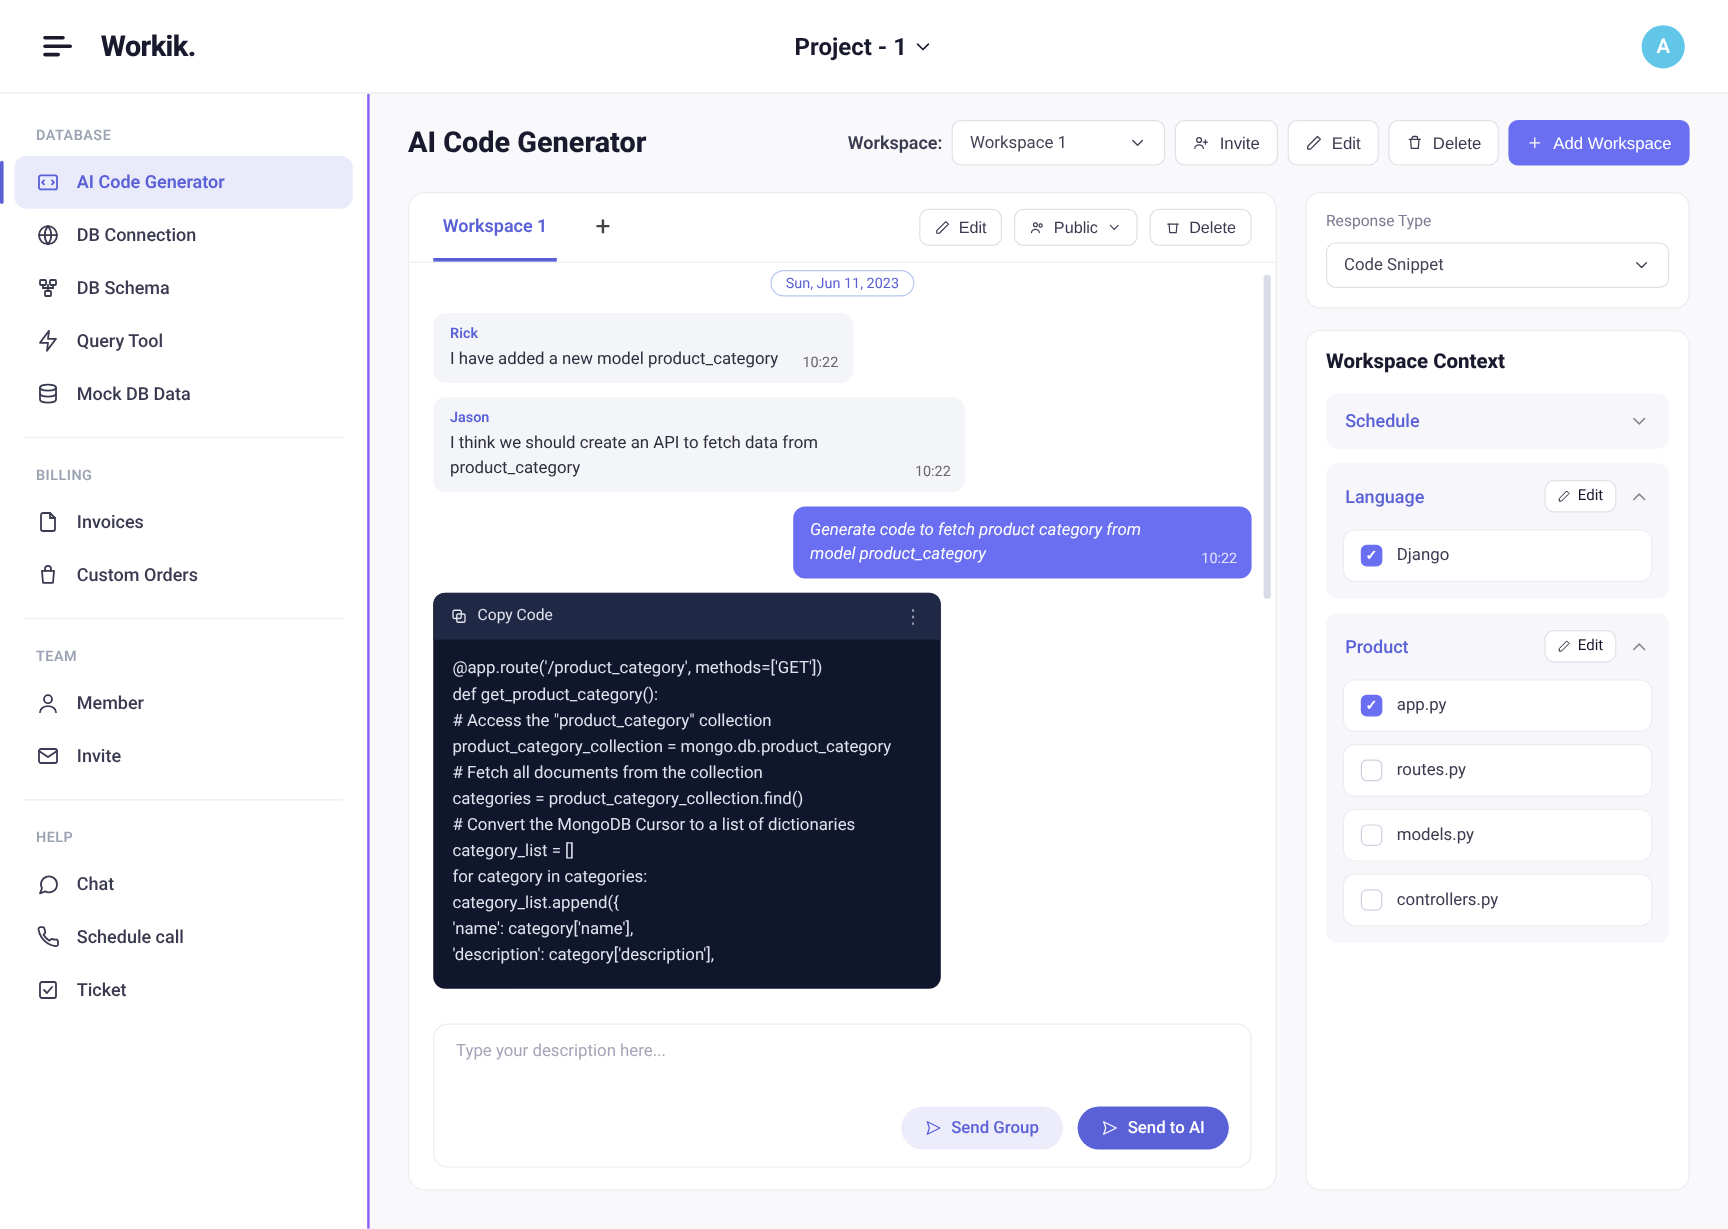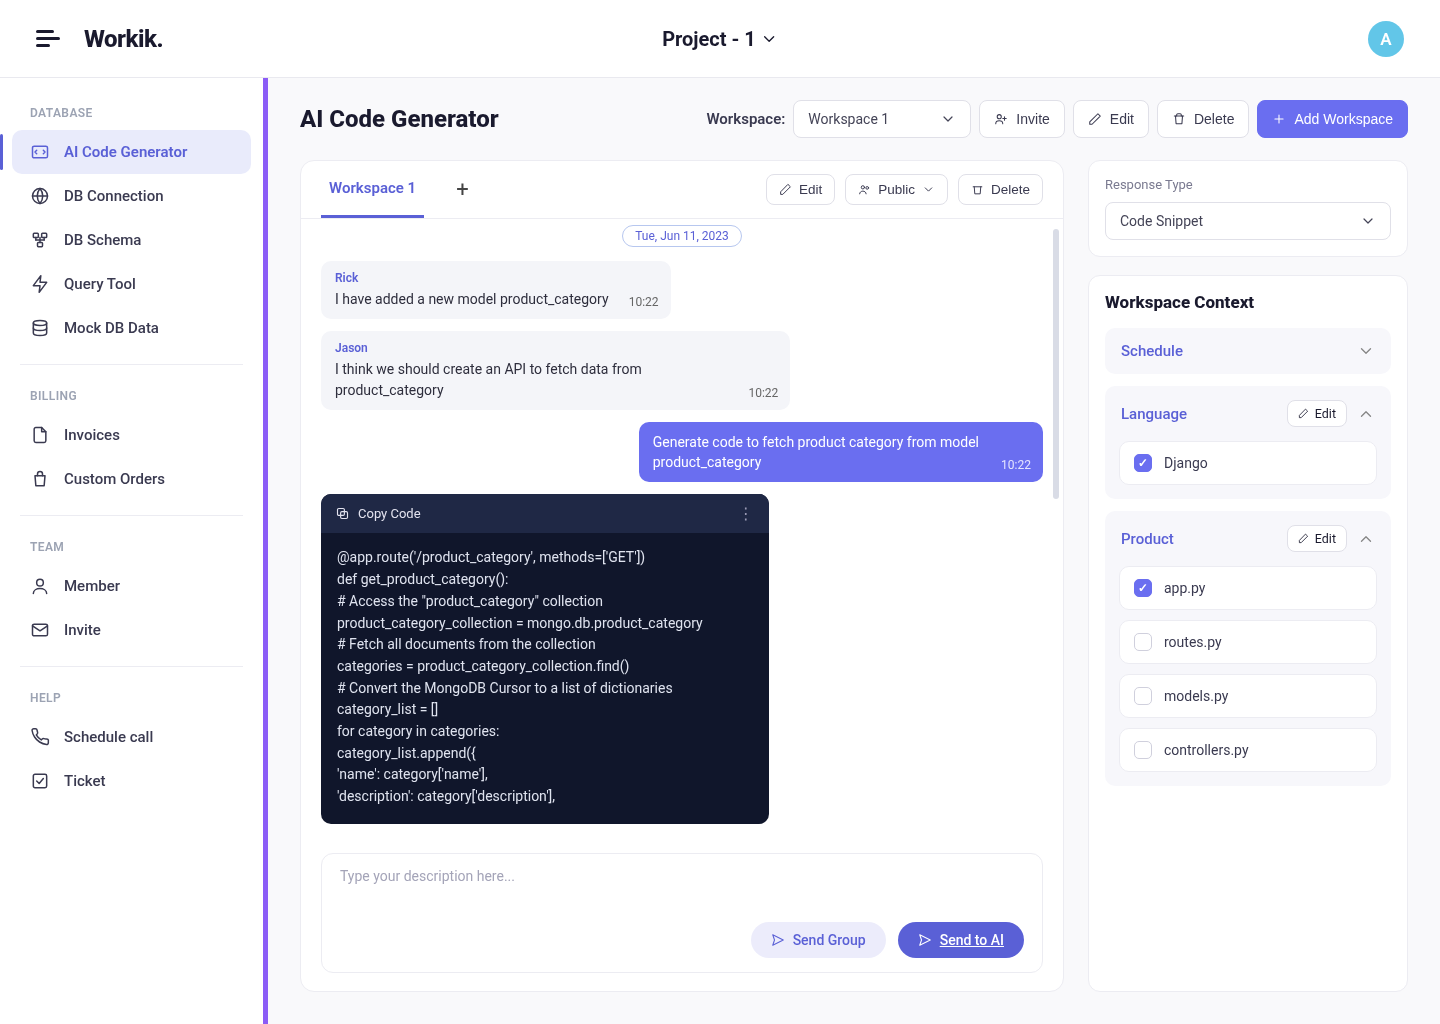--- a/index.html
+++ b/index.html
@@ -11,21 +11,21 @@
 .menu-icon { display: flex; flex-direction: column; gap: 4px; cursor: pointer; margin-right: 24px; }
 .menu-icon span { display: block; width: 24px; height: 3px; background: #1a1a2e; border-radius: 2px; }
 .menu-icon span:nth-child(1) { width: 18px; }
 .menu-icon span:nth-child(3) { width: 14px; }
 .logo { font-size: 24px; font-weight: 800; letter-spacing: -0.5px; }
 .project-center { position: absolute; left: 50%; transform: translateX(-50%); display: flex; align-items: center; gap: 4px; font-size: 20px; font-weight: 700; cursor: pointer; }
 .avatar { margin-left: auto; width: 36px; height: 36px; border-radius: 50%; background: #62c6e8; color: #fff; display: flex; align-items: center; justify-content: center; font-weight: 600; font-size: 17px; cursor: pointer; }
 
 
 .body { display: flex; flex: 1; min-height: 0; }
-.sidebar { width: 268px; background: #fff; border-right: 5px solid #8b5cf6; padding: 8px 12px 20px; overflow-y: auto; }
+.sidebar { width: 308px; background: #fff; border-right: 2px solid #8b5cf6; padding: 8px 12px 20px; overflow-y: auto; }
 .side-group-label { font-size: 12px; font-weight: 600; color: #9ca3b3; letter-spacing: 0.4px; padding: 20px 18px 10px; }
 .side-divider { height: 1px; background: #ececf2; margin: 14px 8px 4px; }
 .side-item { display: flex; align-items: center; gap: 14px; padding: 12px 18px; border-radius: 10px; font-size: 15px; color: #3a3a50; cursor: pointer; font-weight: 500; }
 .side-item.active { background: #e9ebfb; color: #5a60d6; font-weight: 600; position: relative; }
 .side-item.active::before { content: ''; position: absolute; left: -12px; top: 4px; bottom: 4px; width: 3px; background: #5a60d6; border-radius: 2px; }
 .side-item svg { width: 20px; height: 20px; flex-shrink: 0; }
 
 
 .main { flex: 1; display: flex; flex-direction: column; min-width: 0; }
 .content-header { display: flex; align-items: center; padding: 22px 32px; gap: 16px; }
@@ -46,35 +46,35 @@
 .btn-sm { display: inline-flex; align-items: center; gap: 7px; border: 1px solid #e0e0e8; background: #fff; border-radius: 8px; padding: 7px 12px; font-size: 13.5px; cursor: pointer; color: #3a3a50; font-weight: 500; }
 .btn-sm svg { width: 13px; height: 13px; }
 
 .chat-scroll { flex: 1; overflow-y: auto; padding: 6px 20px 10px; position: relative; }
 .date-pill { display: block; width: fit-content; margin: 0 auto 14px; border: 1px solid #b7c7ef; color: #5a60d6; font-size: 12px; padding: 3px 12px; border-radius: 12px; background:#fff; }
 .msg { background: #f4f5f9; border-radius: 10px; padding: 10px 14px 10px; margin-bottom: 12px; width: fit-content; max-width: 60%; position: relative; }
 .msg .author { font-size: 12px; font-weight: 600; color: #5a60d6; margin-bottom: 4px; }
 .msg .text { font-size: 14px; color: #2e2e3d; line-height: 1.45; padding-right: 48px; }
 .msg .time { position: absolute; right: 12px; bottom: 10px; font-size: 12px; color: #666; }
 .msg.mine { margin-left: auto; background: #6a6ef0; color: #fff; max-width: 56%; }
-.msg.mine .text { color: #fff; }
+.msg.mine .text { color: #fff; font-style: italic; }
 .msg.mine .time { color: #e4e4ff; }
 
 .code-block { background: #10162b; border-radius: 10px; width: 62%; margin-bottom: 10px; overflow: hidden; }
 .code-head { background: #1f2845; display: flex; align-items: center; padding: 10px 14px; color: #e3e3ef; font-size: 13px; gap: 8px; }
 .code-head .more { margin-left: auto; cursor: pointer; color: #9a9ab5; font-size:16px; letter-spacing:1px; }
 .code-body { padding: 14px 16px 16px; color: #dfe3ef; font-family: inherit; font-size: 14px; line-height: 1.55; white-space: pre-wrap; }
 
 .compose { border-top: 1px solid #ececf2; padding: 14px 18px; margin: 0 20px 18px; border: 1px solid #ececf2; border-radius: 12px; }
 .compose textarea { width: 100%; border: none; outline: none; resize: none; font-size: 14px; font-family: inherit; height: 44px; color: #1d4ed8; }
 .compose textarea::placeholder { color: #a4a4b8; }
 .compose-actions { display: flex; justify-content: flex-end; gap: 12px; margin-top: 6px; }
 .pill { display: inline-flex; align-items: center; gap: 8px; border-radius: 22px; padding: 10px 20px; font-size: 14px; font-weight: 500; cursor: pointer; }
 .pill.secondary { background: #ececfb; color: #5a60d6; }
-.pill.primary { background: #5a60d6; color: #fff; text-decoration: underline; }
+.pill.primary { background: #5a60d6; color: #fff; }
 
 
 .context-panel { width: 320px; display: flex; flex-direction: column; gap: 18px; }
 .ctx-card { background: #fff; border: 1px solid #ececf2; border-radius: 12px; padding: 16px; }
 .ctx-label { font-size: 13px; color: #7a7a90; margin-bottom: 10px; }
 .ctx-title { font-size: 17px; font-weight: 800; margin-bottom: 16px; }
 .acc-sec { background: #f7f7fb; border-radius: 10px; margin-bottom: 12px; overflow: hidden; }
 .acc-head { display: flex; align-items: center; padding: 14px 16px; }
 .acc-head .acc-title { color: #5a60d6; font-size: 15px; font-weight: 500; }
 .acc-head .spacer { flex: 1; }
@@ -188,20 +188,26 @@
       <div class="side-item">
         <svg viewBox="0 0 24 24">
             <rect x="3" y="5" width="18" height="14" rx="2"></rect>
             <polyline points="3 7 12 13 21 7"></polyline>
           </svg>
         <span>Invite</span>
       </div>
 
       <div class="side-divider"></div>
       <div class="side-group-label">HELP</div>
+      <div class="side-item">
+        <svg viewBox="0 0 24 24">
+            <path d="M21 12a8 8 0 0 1-11.8 7L4 21l2-5.2A8 8 0 1 1 21 12z"></path>
+          </svg>
+        <span>Chat</span>
+      </div>
       <div class="side-item">
         <svg viewBox="0 0 24 24">
             <path d="M22 17v2a2 2 0 0 1-2.2 2 19 19 0 0 1-8.3-3 19 19 0 0 1-6-6A19 19 0 0 1 2.5 4.2 2 2 0 0 1 4.5 2h2a2 2 0 0 1 2 1.7c.1.9.3 1.8.6 2.6a2 2 0 0 1-.5 2.1L7.5 9.5a16 16 0 0 0 6 6l1.1-1.1a2 2 0 0 1 2.1-.5c.8.3 1.7.5 2.6.6A2 2 0 0 1 22 17z"></path>
           </svg>
         <span>Schedule call</span>
       </div>
       <div class="side-item">
         <svg viewBox="0 0 24 24">
             <rect x="4" y="4" width="16" height="16" rx="2"></rect>
             <polyline points="8 12 11 15 16 9"></polyline>
@@ -283,21 +289,21 @@
                     <polyline points="4 7 20 7"></polyline>
                     <path d="M6 7l1 13h10l1-13"></path>
                   </svg>
                 <span>Delete</span>
               </button>
             </div>
           </div>
 
           <div class="chat-scroll">
             <div class="scroll-track"></div>
-            <div class="date-pill">Tue, Jun 11, 2023</div>
+            <div class="date-pill">Sun, Jun 11, 2023</div>
 
             <div class="msg" style="max-width:55%;">
               <div class="author">Rick</div>
               <div class="text">I have added a new model product_category</div>
               <div class="time">10:22</div>
             </div>
 
             <div class="msg" style="max-width:65%;">
               <div class="author">Jason</div>
               <div class="text">I think we should create an API to fetch data from product_category</div>

